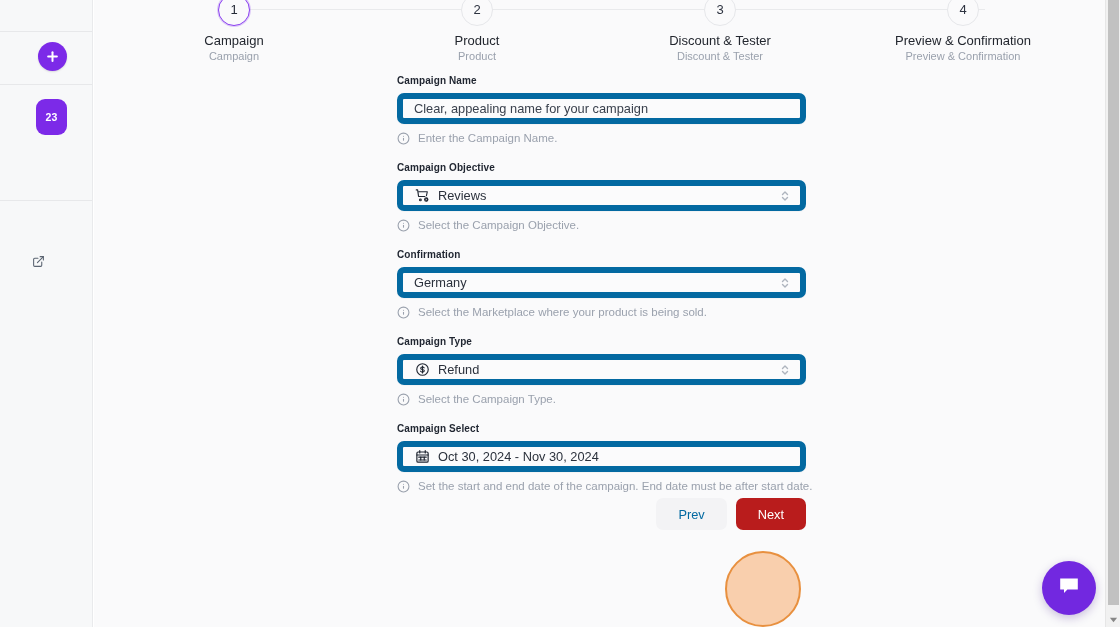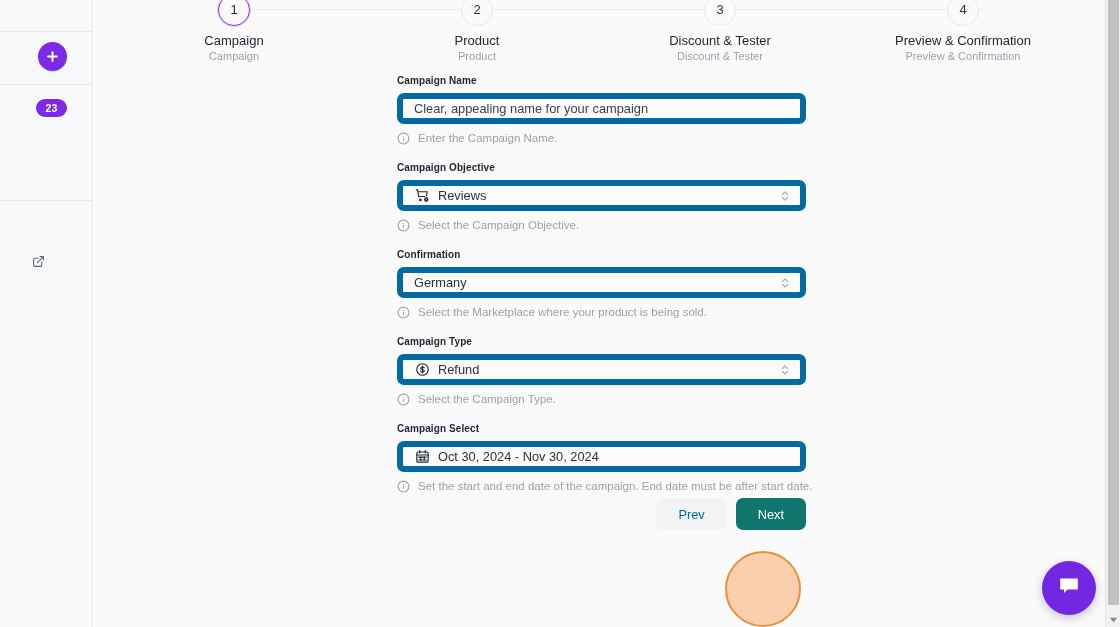--- a/index.html
+++ b/index.html
@@ -46,21 +46,21 @@
     border-radius: 50%;
     background: #7c2ae8;
     display: flex; align-items: center; justify-content: center;
     box-shadow: 0 1px 2px rgba(0,0,0,.12);
   }
   .sb-plus svg { display: block; }
 
   .sb-badge {
     position: absolute;
     left: 36px; top: 99px;
-    min-width: 31px; height: 18px;
+    min-width: 31px; height: 36px;
     border-radius: 9px;
     background: #7c2ae8;
     color: #fff;
     font-size: 10.5px;
     font-weight: 700;
     display: flex; align-items: center; justify-content: center;
     letter-spacing: .2px;
     padding: 0 6px;
   }
   .sb-ext-icon {
@@ -216,21 +216,21 @@
     cursor: pointer;
     display: flex;
     align-items: center;
     justify-content: center;
   }
   .btn-prev {
     background: #f3f3f5;
     color: #0369a1;
   }
   .btn-next {
-    background: #0f766e;
+    background: #b91c1c;
     color: #ffffff;
   }
 
   
   .click-ring {
     position: absolute;
     left: 725px;
     top: 551px;
     width: 76px; height: 76px;
     border-radius: 50%;

